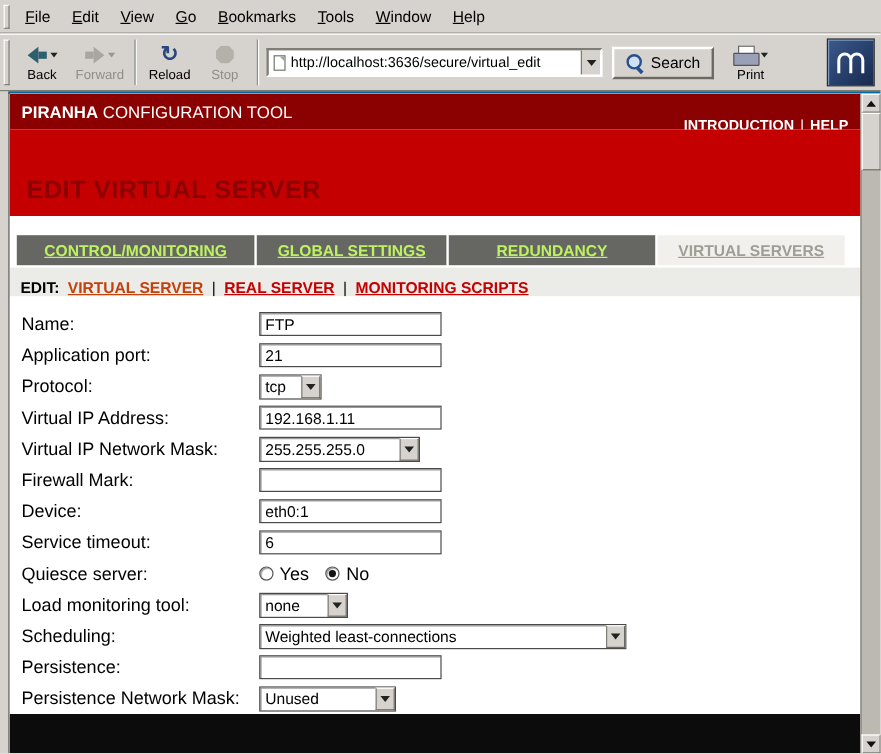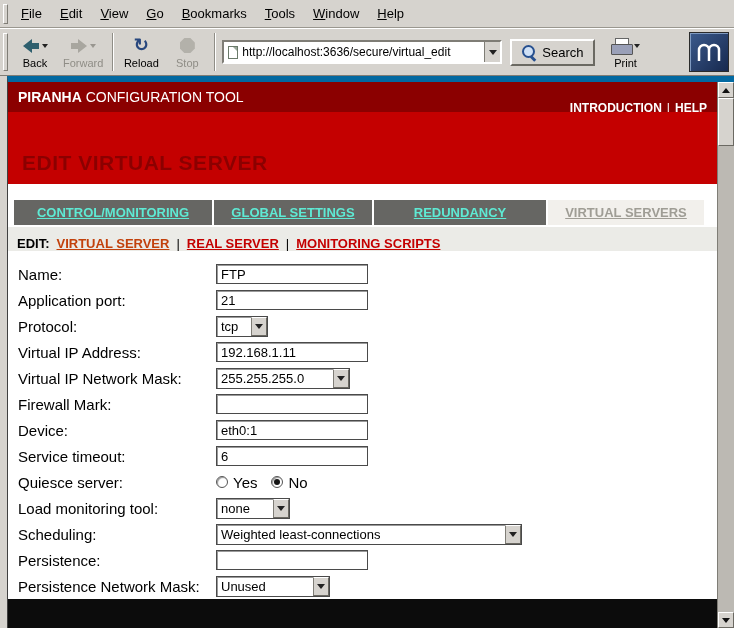--- a/index.html
+++ b/index.html
@@ -44,34 +44,34 @@
   .mag::before { content: ""; position: absolute; left: 1px; top: 1px; width: 9px; height: 9px; border: 2px solid #27508f; border-radius: 50%; background: #cfe0f5; }
   .mag::after { content: ""; position: absolute; left: 10px; top: 11px; width: 6px; height: 3px; background: #27508f; transform: rotate(45deg); transform-origin: left center; }
 
   .printer { position: relative; width: 20px; height: 16px; }
   .printer::before { content: ""; position: absolute; left: 4px; top: 0; width: 12px; height: 7px; background: #fff; border: 1px solid #666; }
   .printer::after { content: ""; position: absolute; left: 0; top: 6px; width: 20px; height: 9px; background: #9aa0b8; border: 1px solid #555; border-radius: 1px; }
 
   .throbber { width: 40px; height: 40px; margin-left: auto; border: 1px solid #2b2b2b; background: linear-gradient(135deg, #3b5a8c, #17294f); box-shadow: inset 1px 1px 0 #7f9ac0; display: flex; align-items: center; justify-content: center; }
 
   
-  .viewport { flex: 1; display: flex; margin-left: 7px; border-top: 6px solid #0369a1; border-left: 1px solid #404040; background: #fff; overflow: hidden; }
+  .viewport { flex: 1; display: flex; margin-left: 7px; border-top: 2px solid #0369a1; border-left: 1px solid #404040; background: #fff; overflow: hidden; }
   .content { flex: 1; display: flex; flex-direction: column; background: #fff; overflow: hidden; }
 
   .site-header { height: 30px; background: #8b0000; color: #fff; display: flex; align-items: center; padding: 0 10px; font-size: 14px; }
   .brand b { font-weight: bold; }
   .header-links { margin-left: auto; font-size: 12px; font-weight: bold; display: flex; gap: 5px; align-items: center; margin-top: 22px; }
   .header-links .hlink { color: #fff; text-decoration: underline; }
   .header-links .hsep { color: #fff; text-decoration: none; font-weight: normal; }
 
   .banner { height: 72px; background: #c40000; position: relative; }
   .banner h1 { position: absolute; left: 14px; bottom: 9px; color: #8b0000; font-size: 21px; font-weight: bold; letter-spacing: .5px; }
 
   .tabs { display: flex; gap: 2px; padding-left: 6px; height: 25px; margin-top: 16px; }
-  .tab { background: #666663; color: #5eead4; font-weight: bold; font-size: 13px; display: flex; align-items: center; justify-content: center; text-decoration: underline; white-space: nowrap; }
+  .tab { background: #666663; color: #bef264; font-weight: bold; font-size: 13px; display: flex; align-items: center; justify-content: center; text-decoration: underline; white-space: nowrap; }
   .tab-control-monitoring { width: 198px; }
   .tab-global-settings { width: 158px; }
   .tab-redundancy { width: 172px; }
   .tab-virtual-servers { width: 156px; }
   .tab.active { background: #f2f0ec; color: #9f9d95; }
 
   .subnav { height: 24px; background: #ebebe7; display: flex; align-items: flex-end; gap: 7px; padding-left: 9px; font-size: 13px; font-weight: bold; margin-top: 2px; }
   .subnav .prefix { color: #000; }
   .subnav .current { color: #c2410c; text-decoration: underline; }
   .subnav .sep { color: #000; font-weight: normal; }

